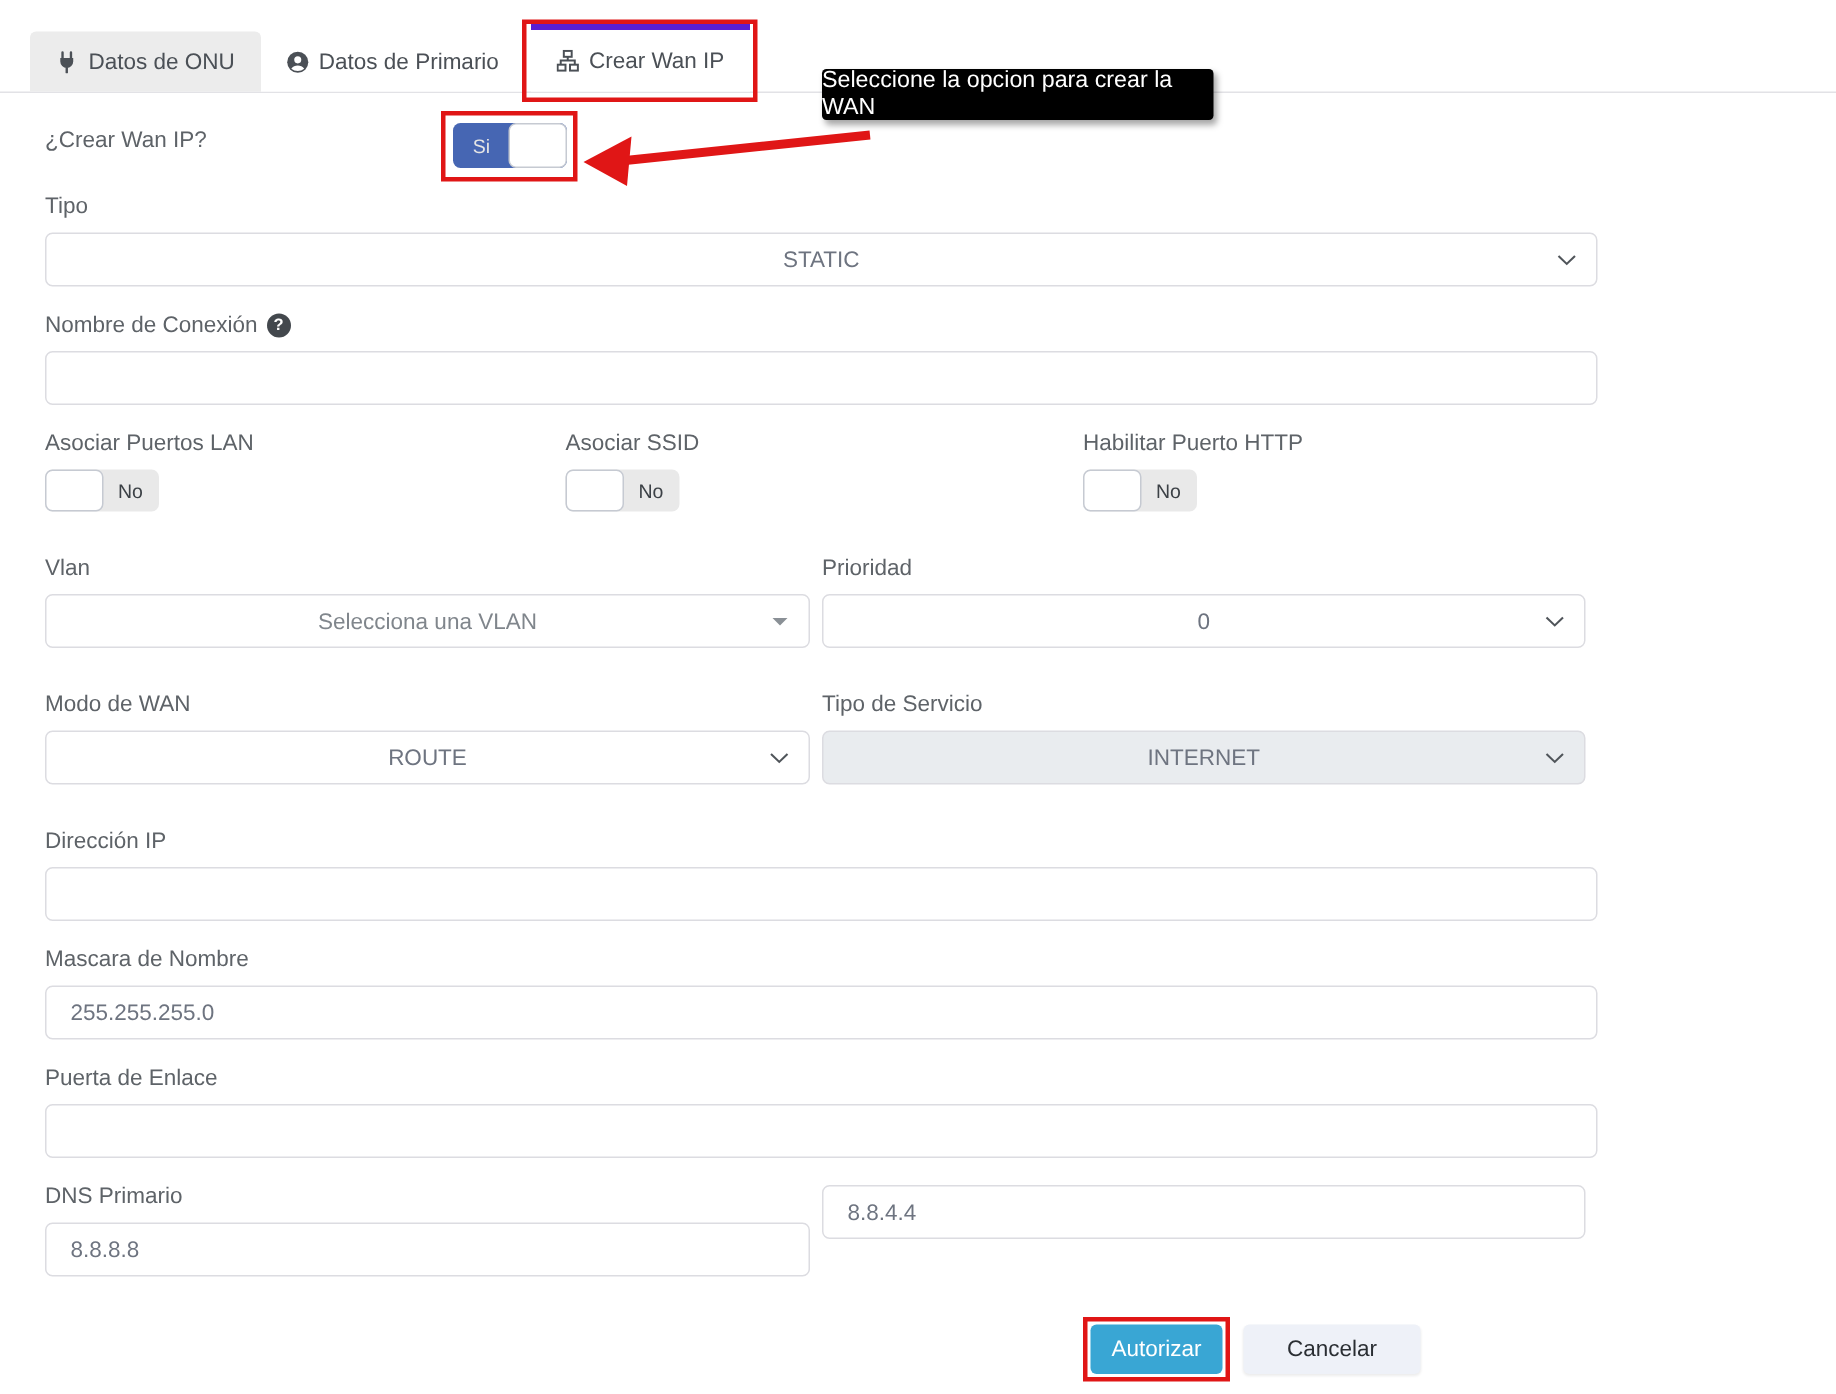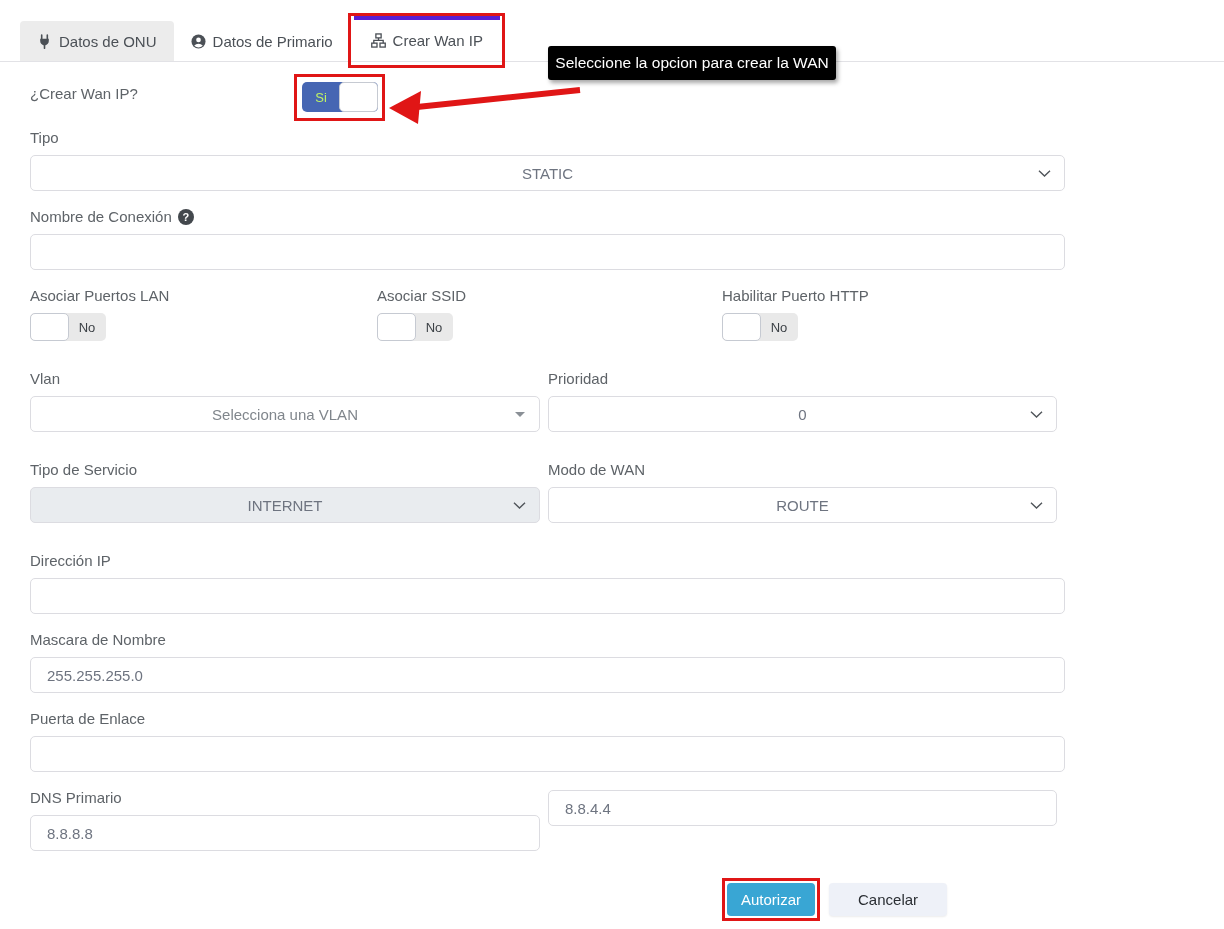--- a/index.html
+++ b/index.html
@@ -50,21 +50,21 @@
     border-top:5px solid #8a9096;
   }
   
   .toggle { position:relative; width:76px; height:30px; border-radius:5px; font-size:13px; cursor:pointer; }
   .toggle.on { background:#4666b3; }
   .toggle.on .knob {
     position:absolute; right:0; top:0; width:39px; height:30px; background:#fff;
     border:1px solid #c6cad2; border-radius:5px;
   }
   .toggle.on .t-lab { position:absolute; left:0; top:0; width:38px; height:30px;
-    display:flex; align-items:center; justify-content:center; color:#bef264; }
+    display:flex; align-items:center; justify-content:center; color:#e5e5e5; }
   .toggle.off { background:#e9e9e9; height:28px; }
   .toggle.off .knob {
     position:absolute; left:0; top:0; width:39px; height:28px; background:#fff;
     border:1px solid #c6cad2; border-radius:5px;
   }
   .toggle.off .t-lab { position:absolute; right:0; top:0; width:38px; height:28px;
     display:flex; align-items:center; justify-content:center; color:#3c4146; }
   .toggle-red-box {
     position:absolute; left:-8px; top:-8px; right:-7px; bottom:-9px;
     border:3px solid #e01616; pointer-events:none; z-index:6;
@@ -82,21 +82,21 @@
     height:33px; padding:1px 14px; background:#39a6d4; color:#fff; border:none;
     border-radius:4px; font-family:"Liberation Sans", sans-serif; font-size:15px; cursor:pointer;
   }
   .btn-cancel {
     height:33px; padding:0 29px; background:#eef1f8; color:#2a2e33; border:none;
     border-radius:4px; font-family:"Liberation Sans", sans-serif; font-size:15px;
     margin-left:9px; cursor:pointer; box-shadow:0 1px 2px rgba(0,0,0,.08);
   }
   
   .tooltip {
-    position:absolute; left:548px; top:46px; width:288px; height:34px; z-index:7;
+    position:absolute; left:548px; top:46px; width:261px; height:34px; z-index:7;
     background:#000; color:#fff; font-size:15.5px; display:flex; align-items:center;
     justify-content:center; border-radius:3px; box-shadow:2px 3px 4px rgba(0,0,0,.35);
     pointer-events:none;
   }
   .arrow-svg { position:absolute; left:385px; top:82px; z-index:5; pointer-events:none; }
 </style>
 </head>
 <body>
 
 <div class="tabs">
@@ -207,41 +207,41 @@
           <svg width="13" height="8" viewBox="0 0 13 8" fill="none" stroke="#50555a" stroke-width="1.4">
               <path d="M1 1l5.5 5.3L12 1"></path>
             </svg>
         </span>
       </div>
     </div>
   </div>
 
   <div class="grid2 mt-lg">
     <div>
+      <div class="lbl">Modo de WAN</div>
+      <div class="sel">
+        <span>ROUTE</span>
+        <span class="chev">
+          <svg width="13" height="8" viewBox="0 0 13 8" fill="none" stroke="#50555a" stroke-width="1.4">
+              <path d="M1 1l5.5 5.3L12 1"></path>
+            </svg>
+        </span>
+      </div>
+    </div>
+    <div>
       <div class="lbl">Tipo de Servicio</div>
       <div class="sel disabled">
         <span>INTERNET</span>
         <span class="chev">
           <svg width="13" height="8" viewBox="0 0 13 8" fill="none" stroke="#50555a" stroke-width="1.4">
               <path d="M1 1l5.5 5.3L12 1"></path>
             </svg>
         </span>
       </div>
     </div>
-    <div>
-      <div class="lbl">Modo de WAN</div>
-      <div class="sel">
-        <span>ROUTE</span>
-        <span class="chev">
-          <svg width="13" height="8" viewBox="0 0 13 8" fill="none" stroke="#50555a" stroke-width="1.4">
-              <path d="M1 1l5.5 5.3L12 1"></path>
-            </svg>
-        </span>
-      </div>
-    </div>
   </div>
 
   <div class="mt-lg">
     <div class="lbl">Dirección IP</div>
     <input class="input" type="text" value="" style="">
   </div>
 
   <div class="mt-sm">
     <div class="lbl">Mascara de Nombre</div>
     <input class="input" type="text" value="255.255.255.0" style="">

